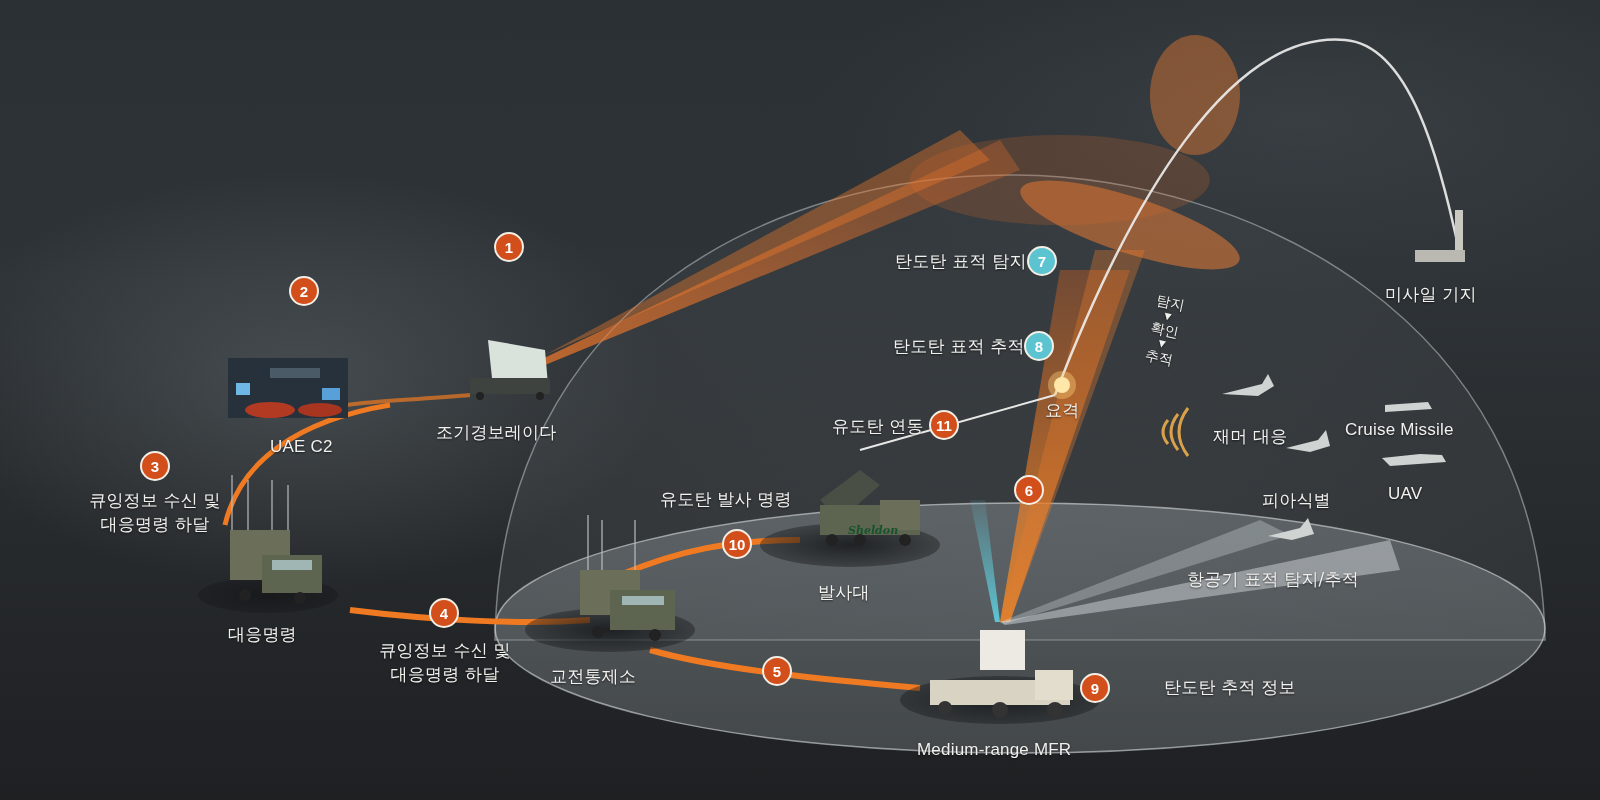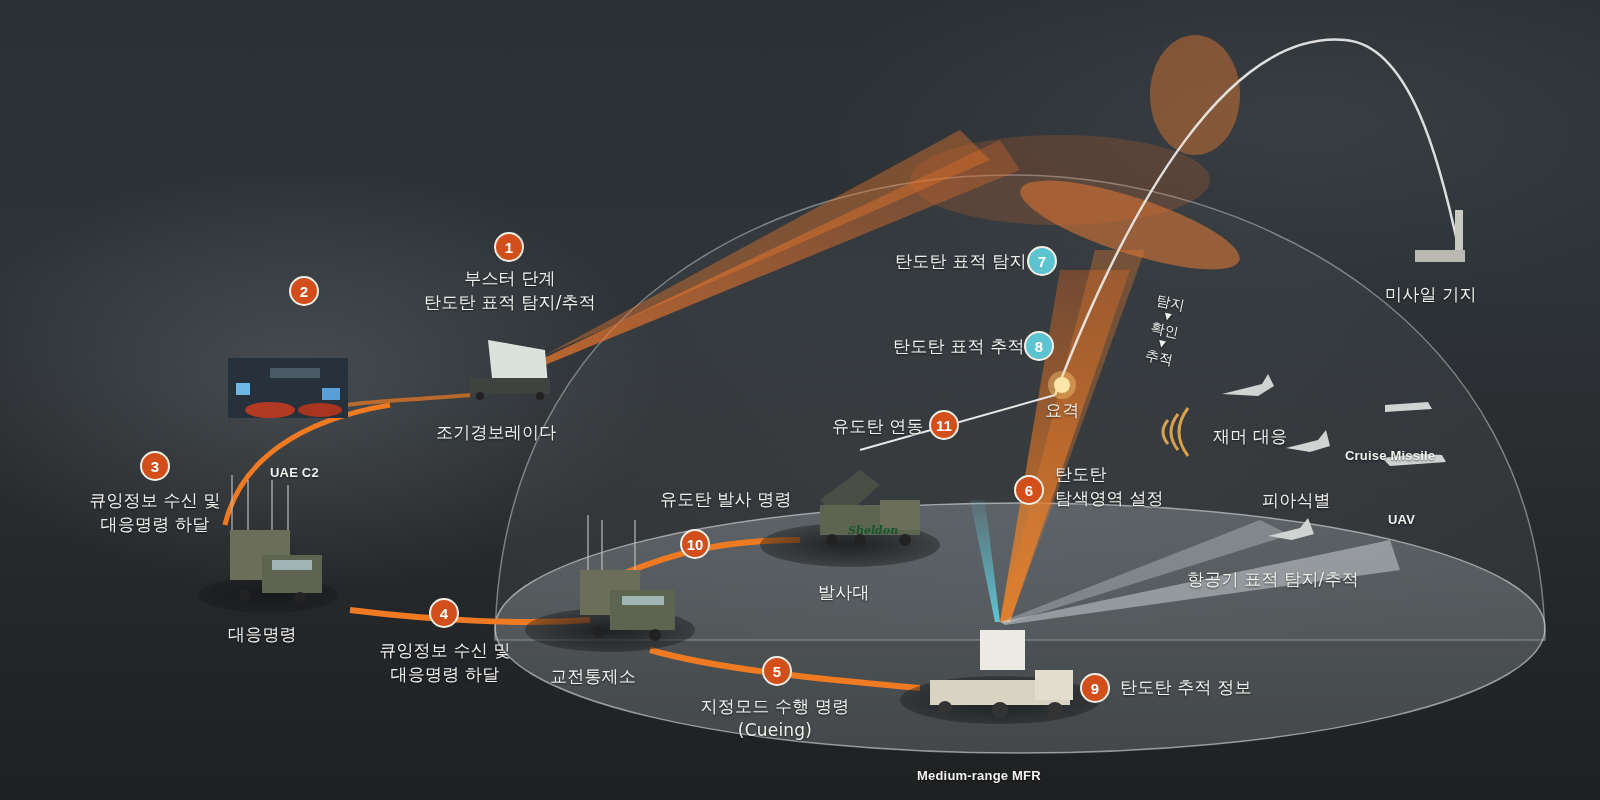--- a/index.html
+++ b/index.html
@@ -9,21 +9,21 @@
     background:
       radial-gradient(ellipse 520px 300px at 300px 380px, rgba(120,128,132,0.35), rgba(0,0,0,0) 70%),
       radial-gradient(ellipse 700px 260px at 1300px 120px, rgba(90,100,105,0.25), rgba(0,0,0,0) 70%),
       linear-gradient(180deg, #2b3034 0%, #2e3337 35%, #26292c 70%, #1e2022 100%);
   }
   #scene { position:absolute; left:0; top:0; width:1600px; height:800px; }
   .lbl {
     position:absolute; color:#f1f1ee; font-size:17px; line-height:24px; text-align:center;
     white-space:nowrap; text-shadow:0 1px 2px rgba(0,0,0,0.6); letter-spacing:0.2px;
   }
-  .lbl.en { font-family:"Liberation Sans", sans-serif; font-weight:bold; font-size:13px;margin-top:26px; }
+  .lbl.en { font-family:"Liberation Sans", sans-serif; font-weight:normal; font-size:17px; }
   .lbl.small { font-size:14px; line-height:18px; }
   .badge {
     position:absolute; width:26px; height:26px; border-radius:50%;
     border:2px solid #f4efe6; color:#fff; font-weight:bold; font-size:15px;
     display:flex; align-items:center; justify-content:center;
     font-family:"Liberation Sans", sans-serif; box-sizing:content-box;
   }
   .badge.orange { background:#d24f1c; }
   .badge.teal { background:#5cc4d0; }
   .sig { position:absolute; font-family:"DejaVu Serif", serif; font-style:italic; font-weight:bold; color:#14532d; font-size:11px; }
@@ -167,61 +167,49 @@
     <g fill="#cfd3d2">
       <polygon points="1222,394 1262,384 1268,374 1274,386 1258,396"></polygon>
       <polygon points="1286,448 1318,440 1326,430 1330,446 1310,452"></polygon>
       <polygon points="1268,536 1300,528 1308,518 1314,534 1292,540"></polygon>
       <polygon points="1385,405 1428,402 1432,409 1385,412"></polygon>
       <polygon points="1382,458 1420,454 1442,455 1446,462 1390,466"></polygon>
     </g>
   </svg>
 
   <div class="badge orange" style="left:494px;top:232px">1</div>
-  <div class="lbl" style="left:420px;top:266px;width:180px">
-    <div>부스터 단계</div>
-    <div>탄도탄 표적 탐지/추적</div>
-  </div>
 
   <div class="badge orange" style="left:289px;top:276px">2</div>
 
   <div class="badge orange" style="left:140px;top:451px">3</div>
   <div class="lbl" style="left:60px;top:488px;width:190px">
     <div>큐잉정보 수신 및</div>
     <div>대응명령 하달</div>
   </div>
 
   <div class="badge orange" style="left:429px;top:598px">4</div>
   <div class="lbl" style="left:355px;top:638px;width:180px">
     <div>큐잉정보 수신 및</div>
     <div>대응명령 하달</div>
   </div>
 
   <div class="badge orange" style="left:762px;top:656px">5</div>
-  <div class="lbl" style="left:690px;top:694px;width:170px">
-    <div>지정모드 수행 명령</div>
-    <div>(Cueing)</div>
-  </div>
 
   <div class="badge orange" style="left:1014px;top:475px">6</div>
-  <div class="lbl" style="left:1055px;top:462px;text-align:left">
-    <div>탄도탄</div>
-    <div>탐색영역 설정</div>
-  </div>
 
   <div class="badge teal" style="left:1027px;top:246px">7</div>
   <div class="lbl" style="left:895px;top:249px">탄도탄 표적 탐지</div>
 
   <div class="badge teal" style="left:1024px;top:331px">8</div>
   <div class="lbl" style="left:893px;top:334px">탄도탄 표적 추적</div>
 
   <div class="badge orange" style="left:1080px;top:673px">9</div>
-  <div class="lbl" style="left:1120px;top:675px">탄도탄 추적 정보</div>
-
-  <div class="badge orange" style="left:680px;top:529px">10</div>
+  <div class="lbl" style="left:1164px;top:675px">탄도탄 추적 정보</div>
+
+  <div class="badge orange" style="left:722px;top:529px">10</div>
   <div class="lbl" style="left:660px;top:487px">유도탄 발사 명령</div>
 
   <div class="badge orange" style="left:929px;top:410px">11</div>
   <div class="lbl" style="left:832px;top:414px">유도탄 연동</div>
 
   <div class="lbl" style="left:436px;top:420px">조기경보레이다</div>
   <div class="lbl en" style="left:270px;top:435px">UAE C2</div>
   <div class="lbl" style="left:228px;top:622px">대응명령</div>
   <div class="lbl" style="left:550px;top:664px">교전통제소</div>
   <div class="lbl" style="left:818px;top:580px">발사대</div>

